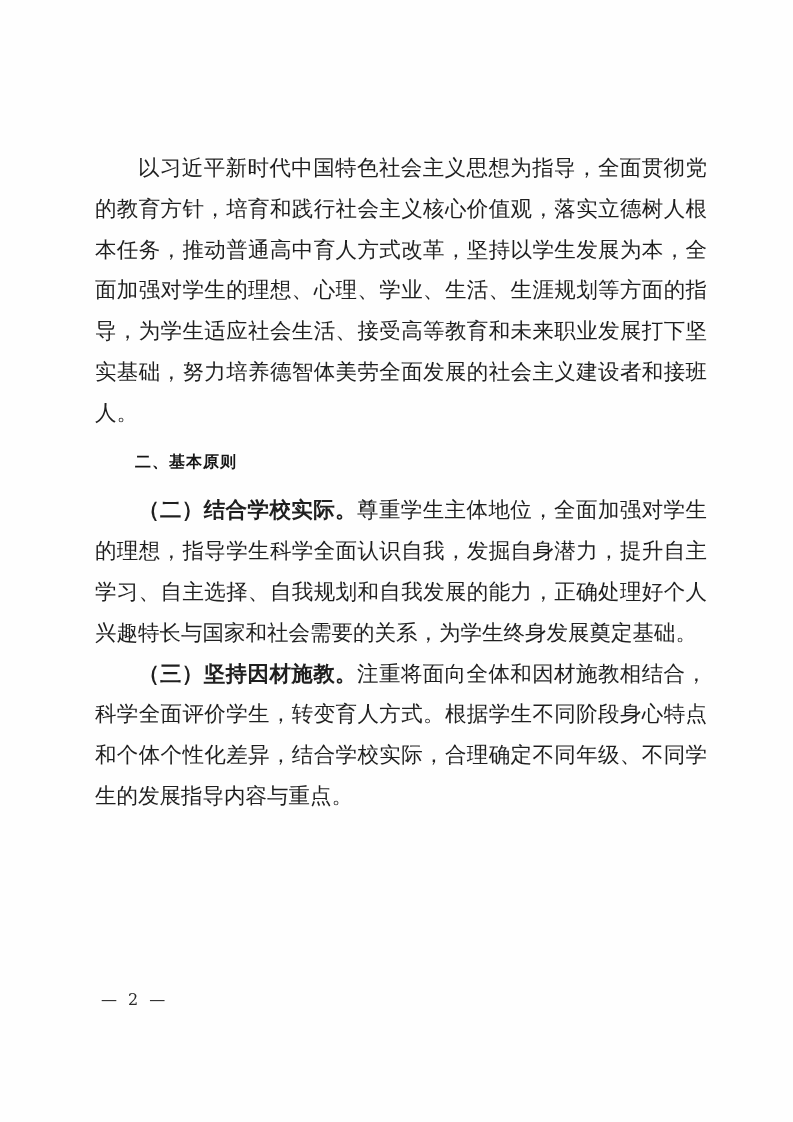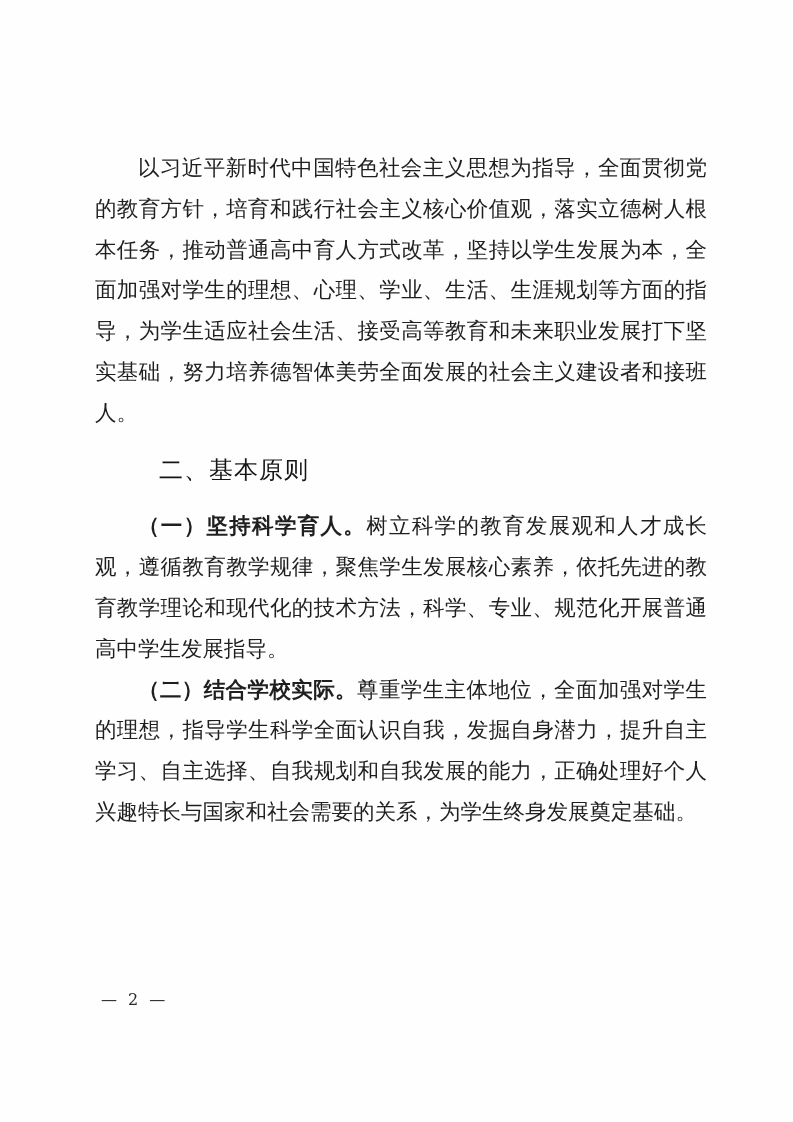--- a/index.html
+++ b/index.html
@@ -29,25 +29,25 @@
     line-height: 40.8px;
     text-align: justify;
     text-align-last: left;
     text-justify: inter-character;
   }
   .para {
     margin: 0;
     text-indent: 2em;
   }
   .heading {
-    margin: 16px;
+    margin: 8px;
     text-indent: 2em;
     font-family: "Liberation Sans", "DejaVu Sans", sans-serif;
-    font-weight: normal;
-    font-size: 24px;
+    font-weight: bold;
+    font-size: 16px;
     line-height: 40.8px;
     color: #151515;
     letter-spacing: 1px;
   }
   .lead {
     font-weight: bold;
   }
   .page-number {
     position: absolute;
     left: 101px;
@@ -62,22 +62,22 @@
 <body>
 
 <div class="page">
 
   <div class="body-text">
 
     <p class="para">以习近平新时代中国特色社会主义思想为指导，全面贯彻党的教育方针，培育和践行社会主义核心价值观，落实立德树人根本任务，推动普通高中育人方式改革，坚持以学生发展为本，全面加强对学生的理想、心理、学业、生活、生涯规划等方面的指导，为学生适应社会生活、接受高等教育和未来职业发展打下坚实基础，努力培养德智体美劳全面发展的社会主义建设者和接班人。</p>
 
     <h2 class="heading">二、基本原则</h2>
 
-    <p class="para"><span class="lead">（一）坚持科学育人。</span><span>树立科学的教育发展观和人才成长观，遵循教育教学规律，聚焦学生发展核心素养，依托先进的教育教学理论和现代化的技术方法，科学、专业、规范化开展普通高中学生发展指导。</span></p>
 
     <p class="para"><span class="lead">（二）结合学校实际。</span><span>尊重学生主体地位，全面加强对学生的理想，指导学生科学全面认识自我，发掘自身潜力，提升自主学习、自主选择、自我规划和自我发展的能力，正确处理好个人兴趣特长与国家和社会需要的关系，为学生终身发展奠定基础。</span></p>
 
+    <p class="para"><span class="lead">（三）坚持因材施教。</span><span>注重将面向全体和因材施教相结合，科学全面评价学生，转变育人方式。根据学生不同阶段身心特点和个体个性化差异，结合学校实际，合理确定不同年级、不同学生的发展指导内容与重点。</span></p>
 
   </div>
 
   <div class="page-number">— 2 —</div>
 
 </div>
 
 </body></html>

